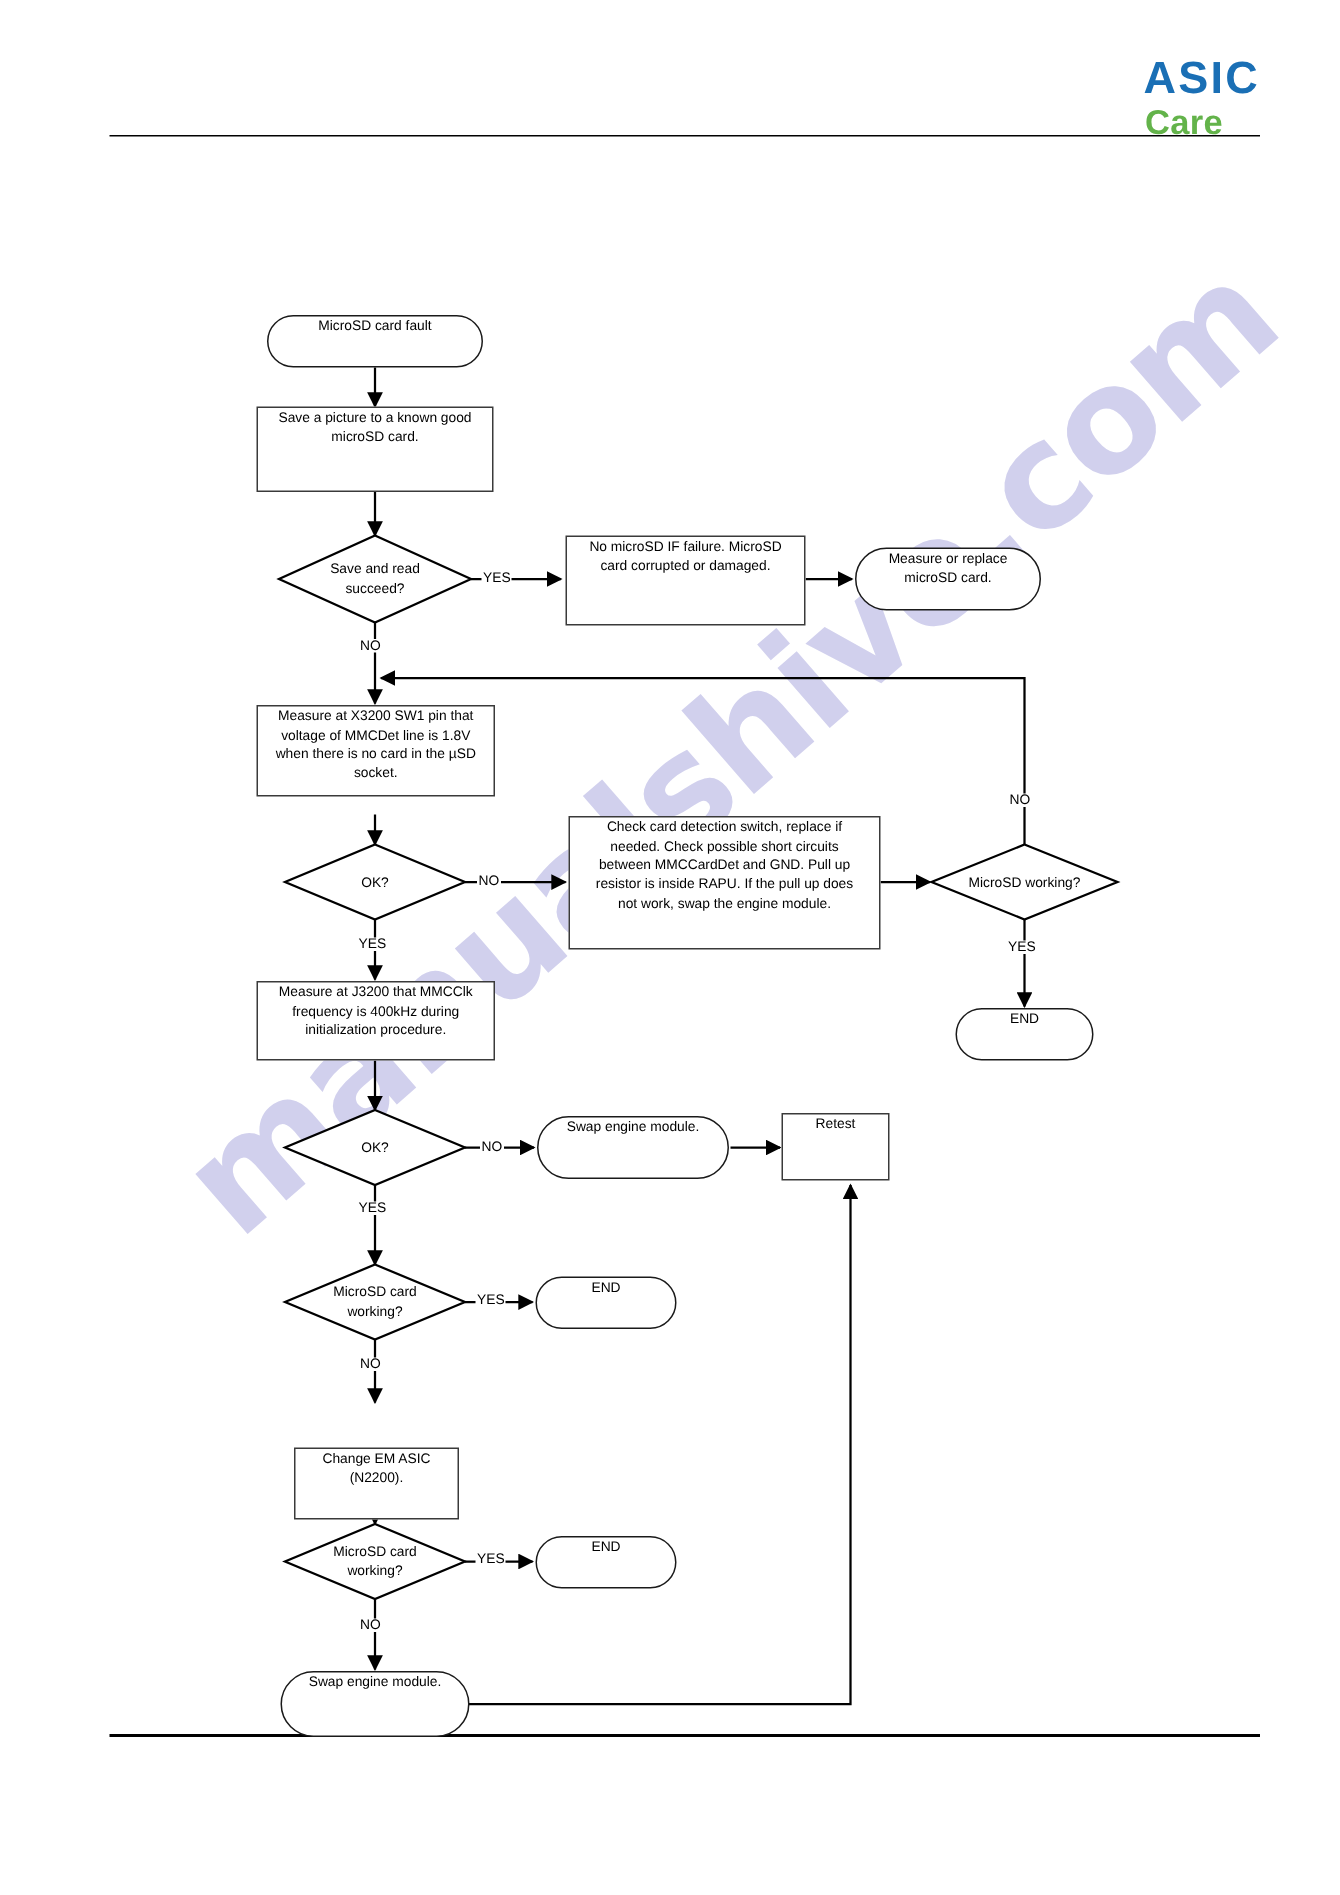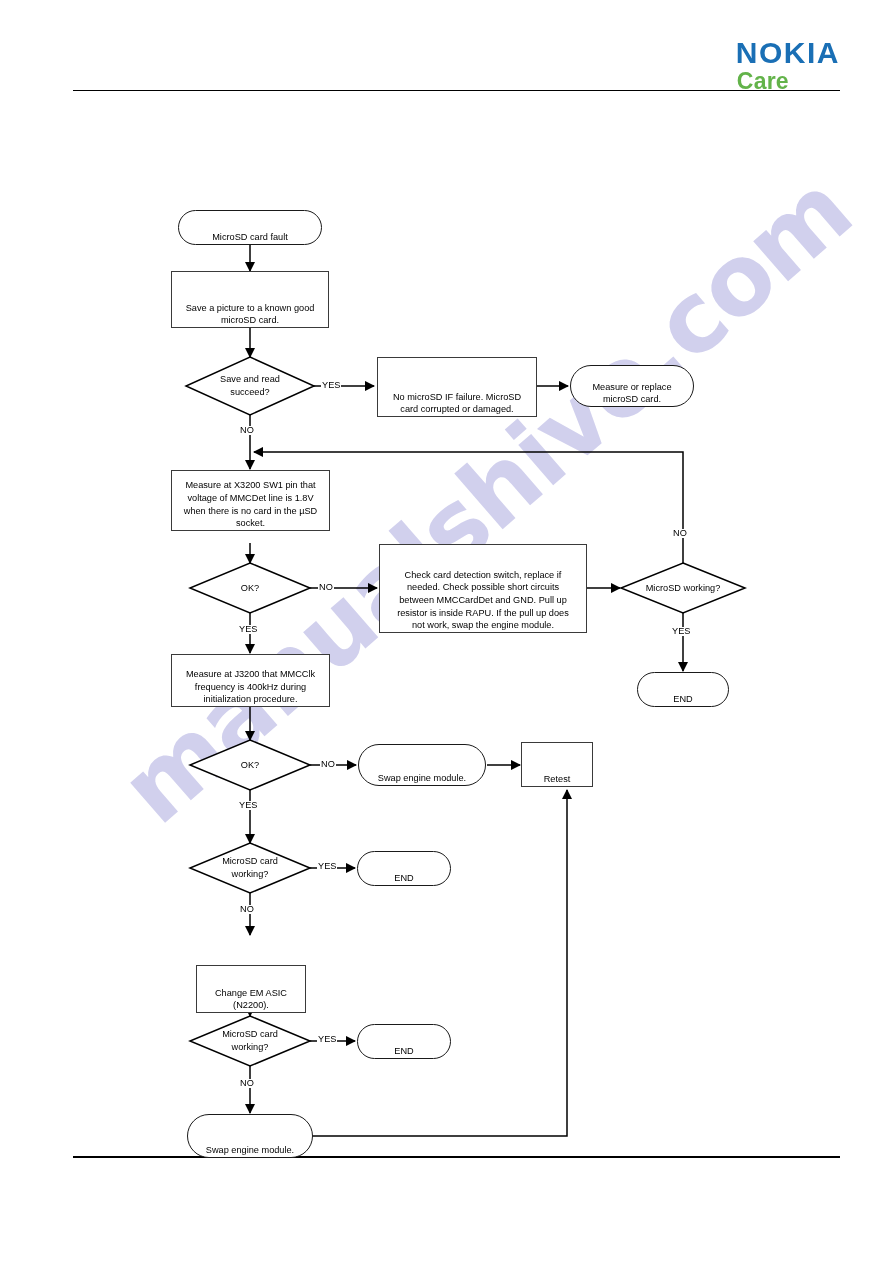--- a/index.html
+++ b/index.html
@@ -92,21 +92,21 @@
     left: 0;
     top: 0;
     width: 893px;
     height: 1263px;
   }
 
   .node {
     position: absolute;
     box-sizing: border-box;
     display: flex;
-    align-items: flex-end;
+    align-items: flex-start;
     justify-content: center;
     text-align: center;
     font-size: 9.2px;
     line-height: 1.38;
     color: #000;
     background: #ffffff;
     z-index: 3;
   }
   .node.proc {
     border: 1px solid #3a3a3a;
@@ -140,21 +140,21 @@
     background: #ffffff;
     padding: 0 1px;
     z-index: 4;
     white-space: nowrap;
   }
 </style>
 </head>
 <body>
 
 <div id="brand">
-  <span class="nokia-word">NOKIA</span>
+  <span class="nokia-word">ASIC</span>
   <span class="care-word">Care</span>
 </div>
 <div id="header-rule"></div>
 <div id="footer-rule"></div>
 
 <div id="watermark">manualshive.com</div>
 
 <div id="flow">
 
   <svg viewBox="0 0 893 1263" xmlns="http://www.w3.org/2000/svg">

